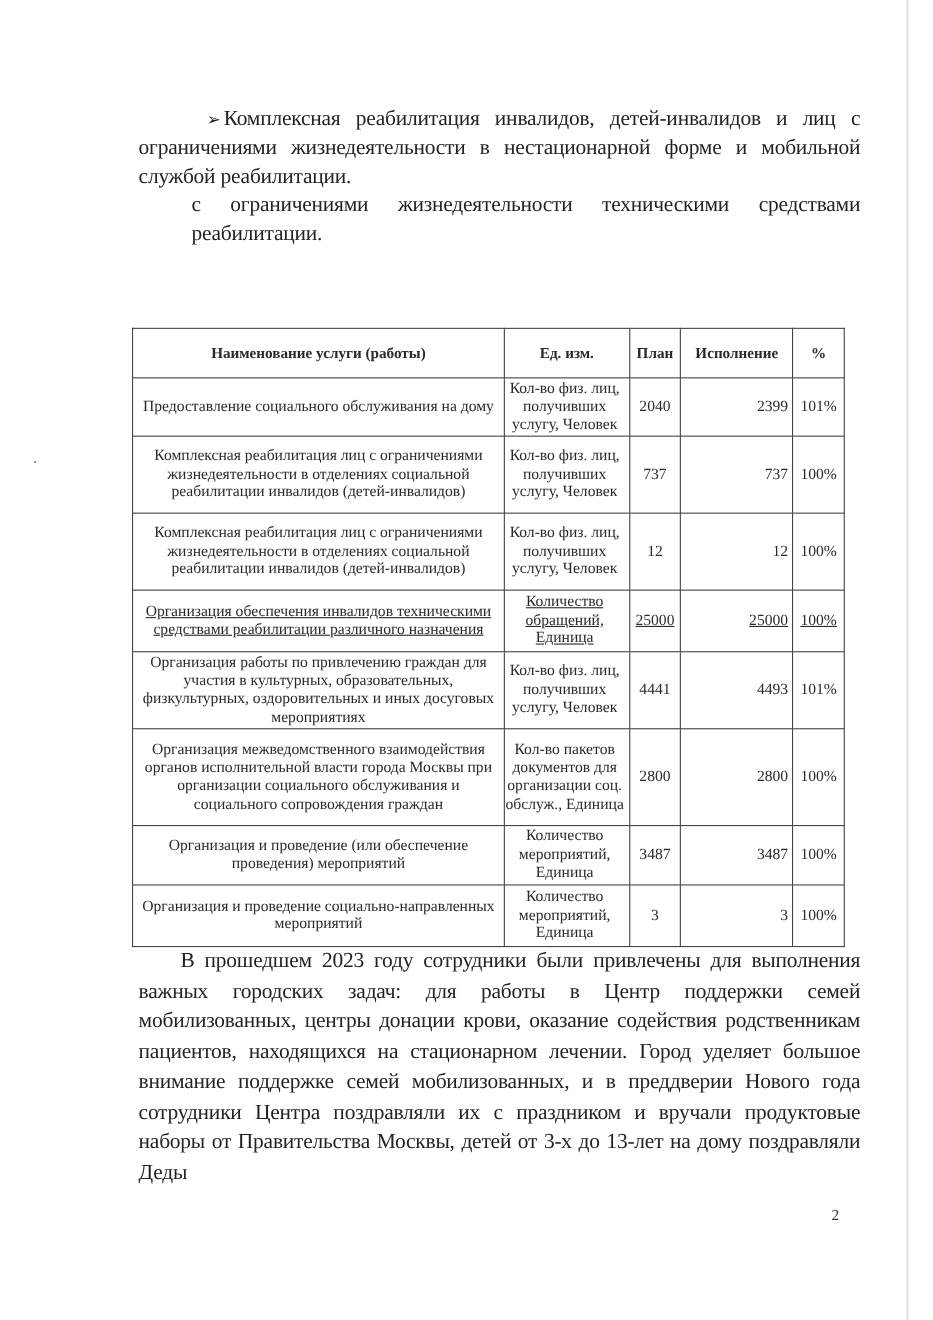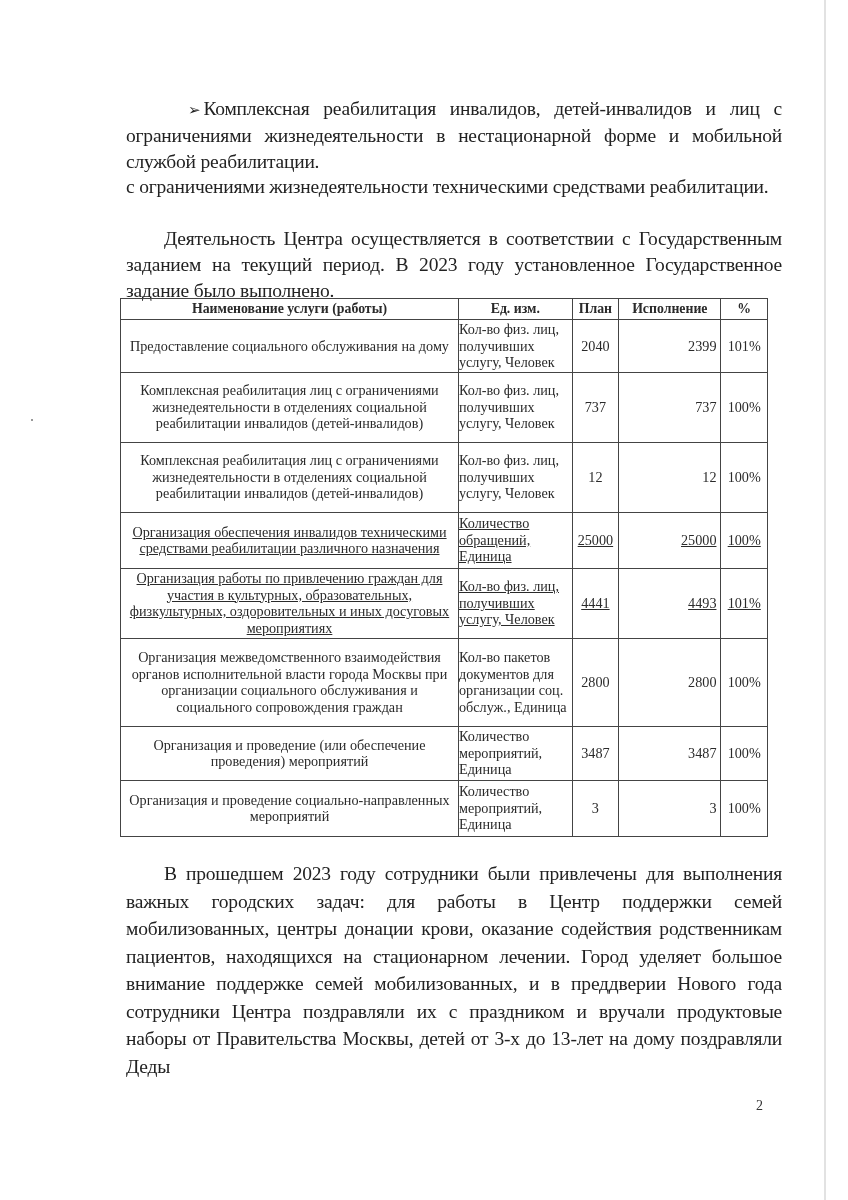--- a/index.html
+++ b/index.html
@@ -62,24 +62,24 @@
     table.services th, table.services td {
       border: 1px solid #444;
       padding: 1px 4px;
       vertical-align: middle;
     }
     table.services th {
       font-weight: bold;
       font-size: 13.8px;
       text-align: center;
       height: 20px;
-      padding: 0 2px;
+      padding: 12px 2px;
     }
     table.services td.name { text-align: center; width: 318px; }
-    table.services td.unit { text-align: left; width: 105px; padding-left: 0; margin-left: 20px; }
+    table.services td.unit { text-align: center; width: 105px; padding-left: 0; margin-left: 20px; }
     table.services td.plan { text-align: center; width: 36px; }
     table.services td.done { text-align: right; width: 90px; }
     table.services td.pct  { text-align: center; width: 36px; }
 
     .page-number {
       position: absolute;
       left: 756px;
       top: 1098px;
       font-size: 14px;
       color: #333;
@@ -98,24 +98,23 @@
 <div class="page">
 
   <div class="right-edge"></div>
   <div class="speck"></div>
 
   <p class="para indent1" style="top:96px;">
     <span class="bullet-glyph">➢</span><span>Комплексная реабилитация инвалидов, детей-инвалидов и лиц с ограничениями жизнедеятельности в нестационарной форме и мобильной службой реабилитации.</span>
   </p>
 
   <p class="para indent1" style="top:174px;">
-    <span style="display:block; text-indent:0;">с ограничениями жизнедеятельности техническими средствами реабилитации.</span>
+    <span style="display:block; text-indent:0;margin-left:48px;">с ограничениями жизнедеятельности техническими средствами реабилитации.</span>
   </p>
 
-  <p class="para indent2" style="top:226px;">Деятельность Центра осуществляется в соответствии с Государственным заданием на текущий период. В 2023 году установленное Государственное задание было выполнено.</p>
 
   <table class="services">
     <thead>
       <tr>
         <th>Наименование услуги (работы)</th>
         <th>Ед. изм.</th>
         <th>План</th>
         <th>Исполнение</th>
         <th>%</th>
       </tr>
@@ -142,21 +141,21 @@
         <td class="done">12</td>
         <td class="pct">100%</td>
       </tr>
       <tr style="height:56px;text-decoration:underline;">
         <td class="name">Организация обеспечения инвалидов техническими средствами реабилитации различного назначения</td>
         <td class="unit">Количество обращений, Единица</td>
         <td class="plan">25000</td>
         <td class="done">25000</td>
         <td class="pct">100%</td>
       </tr>
-      <tr style="height:70px;text-decoration:underline;">
+      <tr style="height:70px;">
         <td class="name">Организация работы по привлечению граждан для участия в культурных, образовательных, физкультурных, оздоровительных и иных досуговых мероприятиях</td>
         <td class="unit">Кол-во физ. лиц, получивших услугу, Человек</td>
         <td class="plan">4441</td>
         <td class="done">4493</td>
         <td class="pct">101%</td>
       </tr>
       <tr style="height:88px;">
         <td class="name">Организация межведомственного взаимодействия органов исполнительной власти города Москвы при организации социального обслуживания и социального сопровождения граждан</td>
         <td class="unit">Кол-во пакетов документов для организации соц. обслуж., Единица</td>
         <td class="plan">2800</td>

